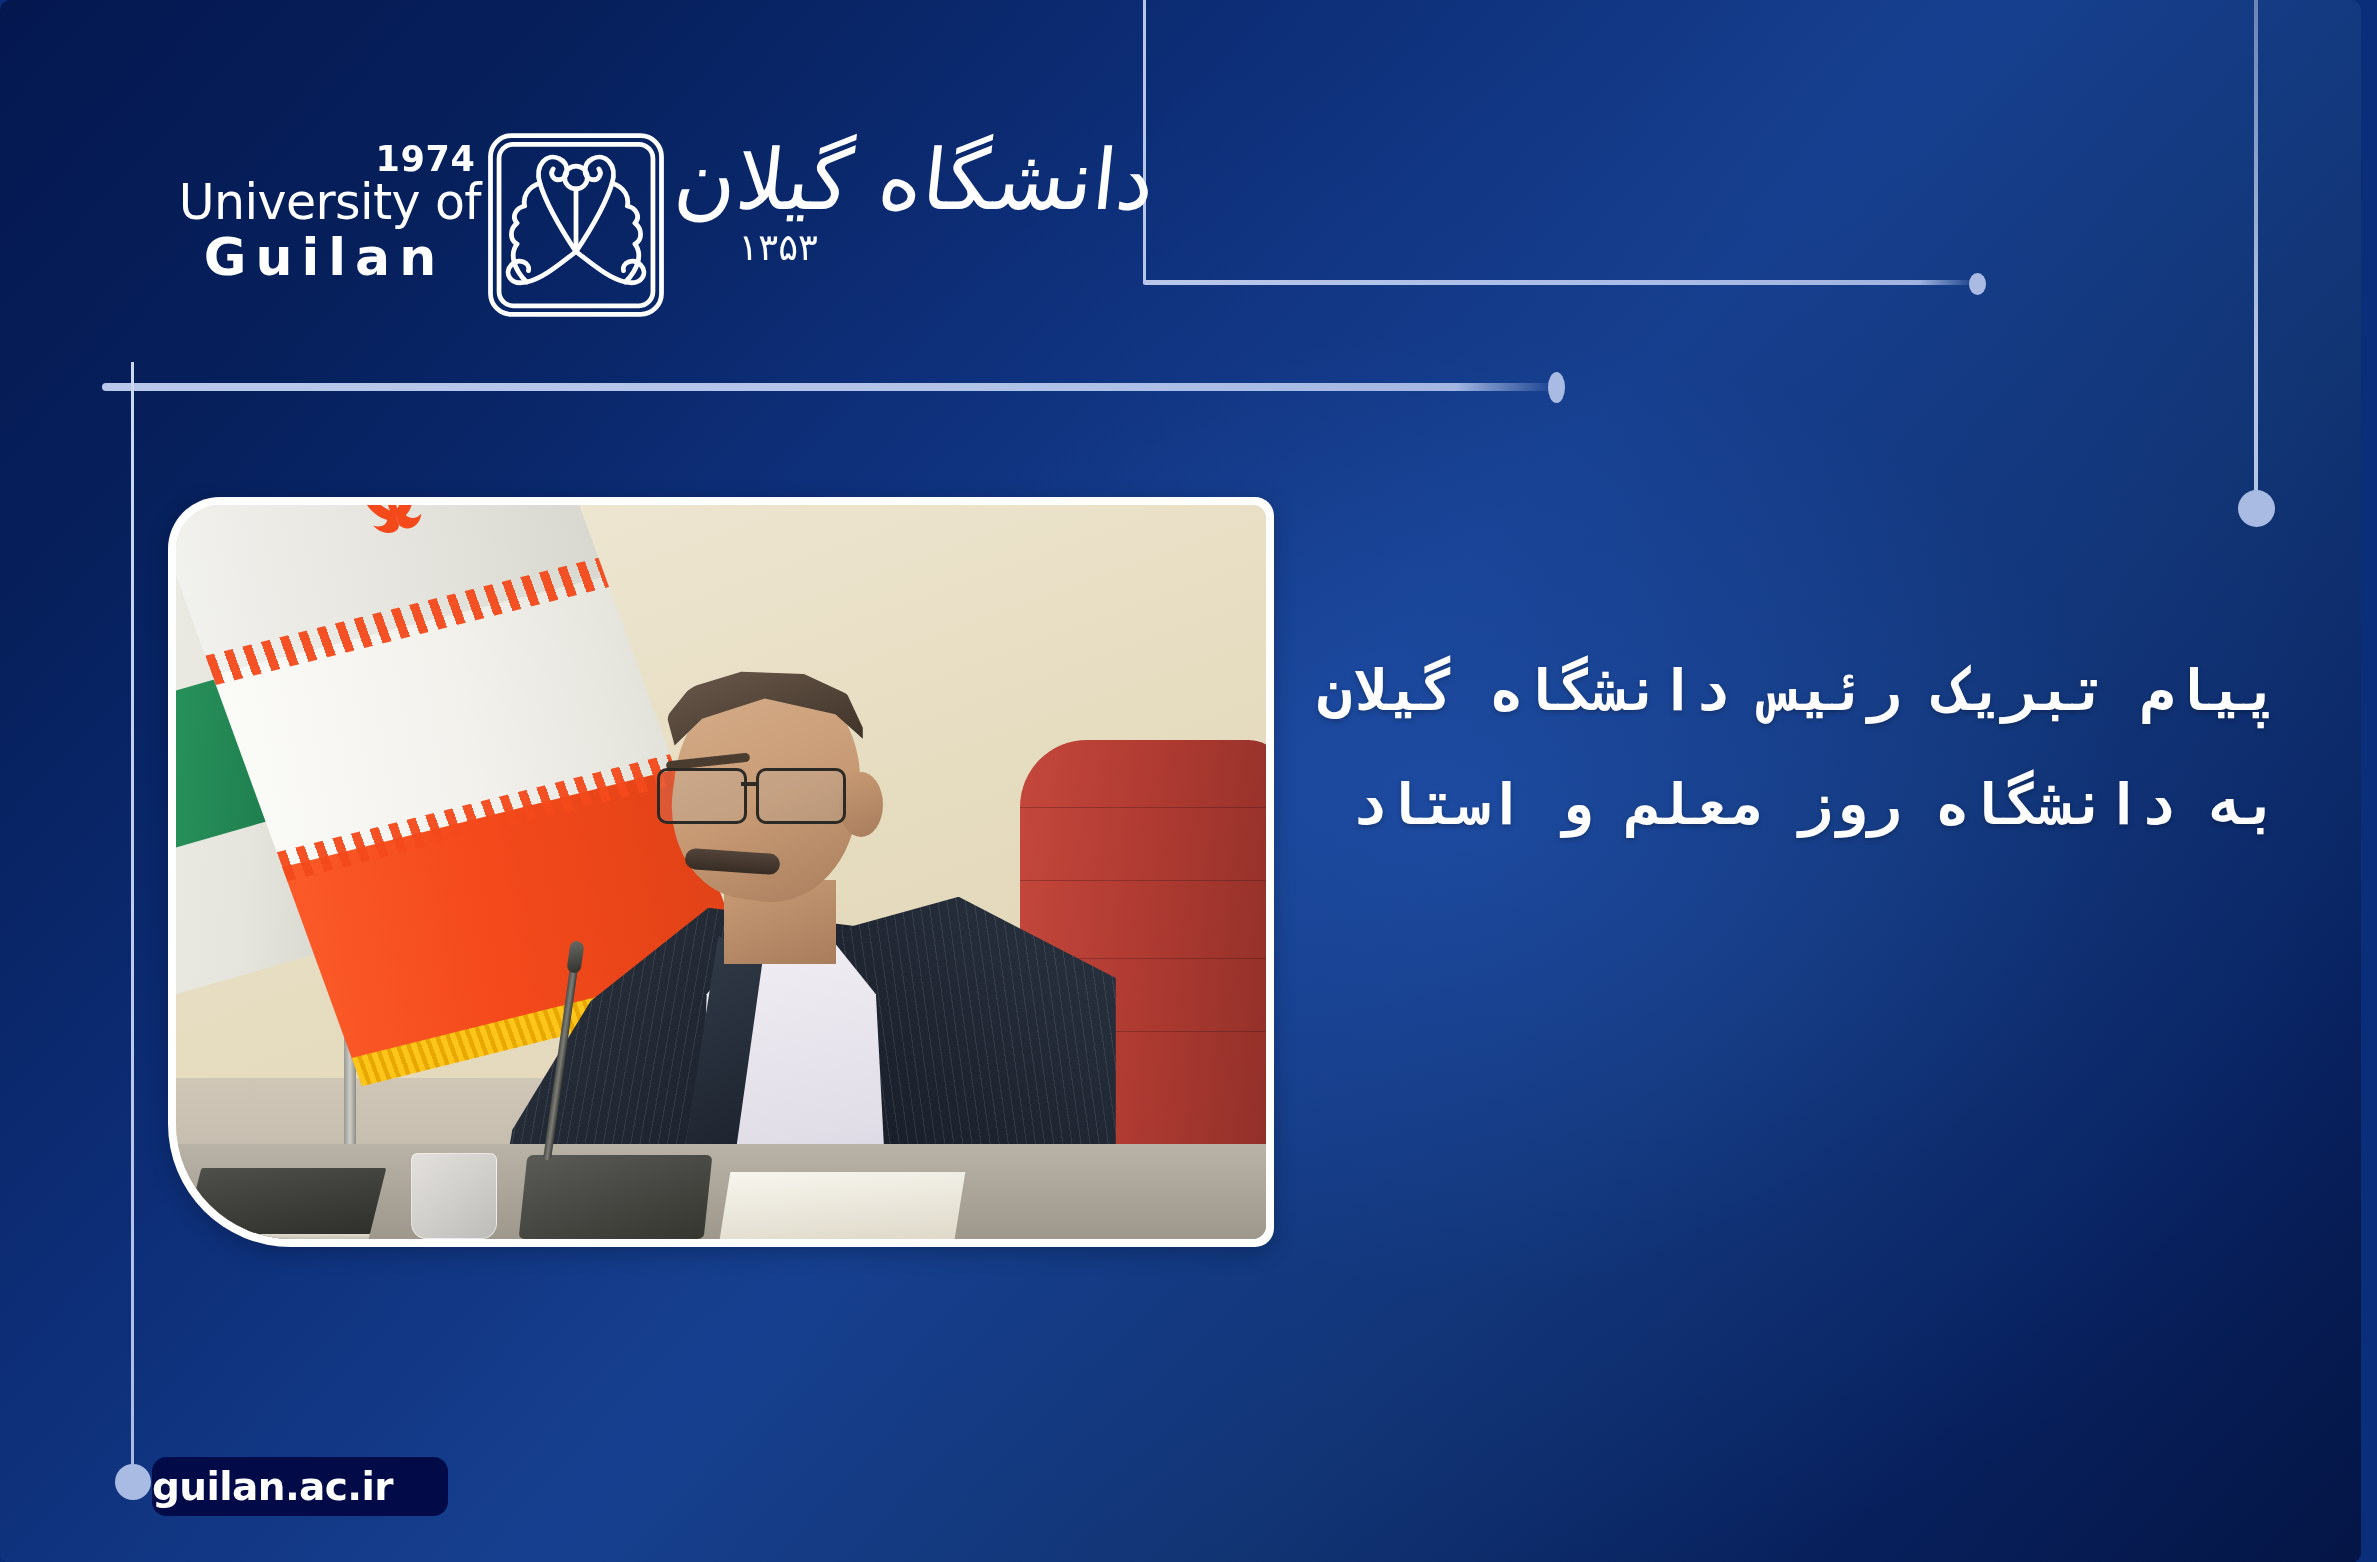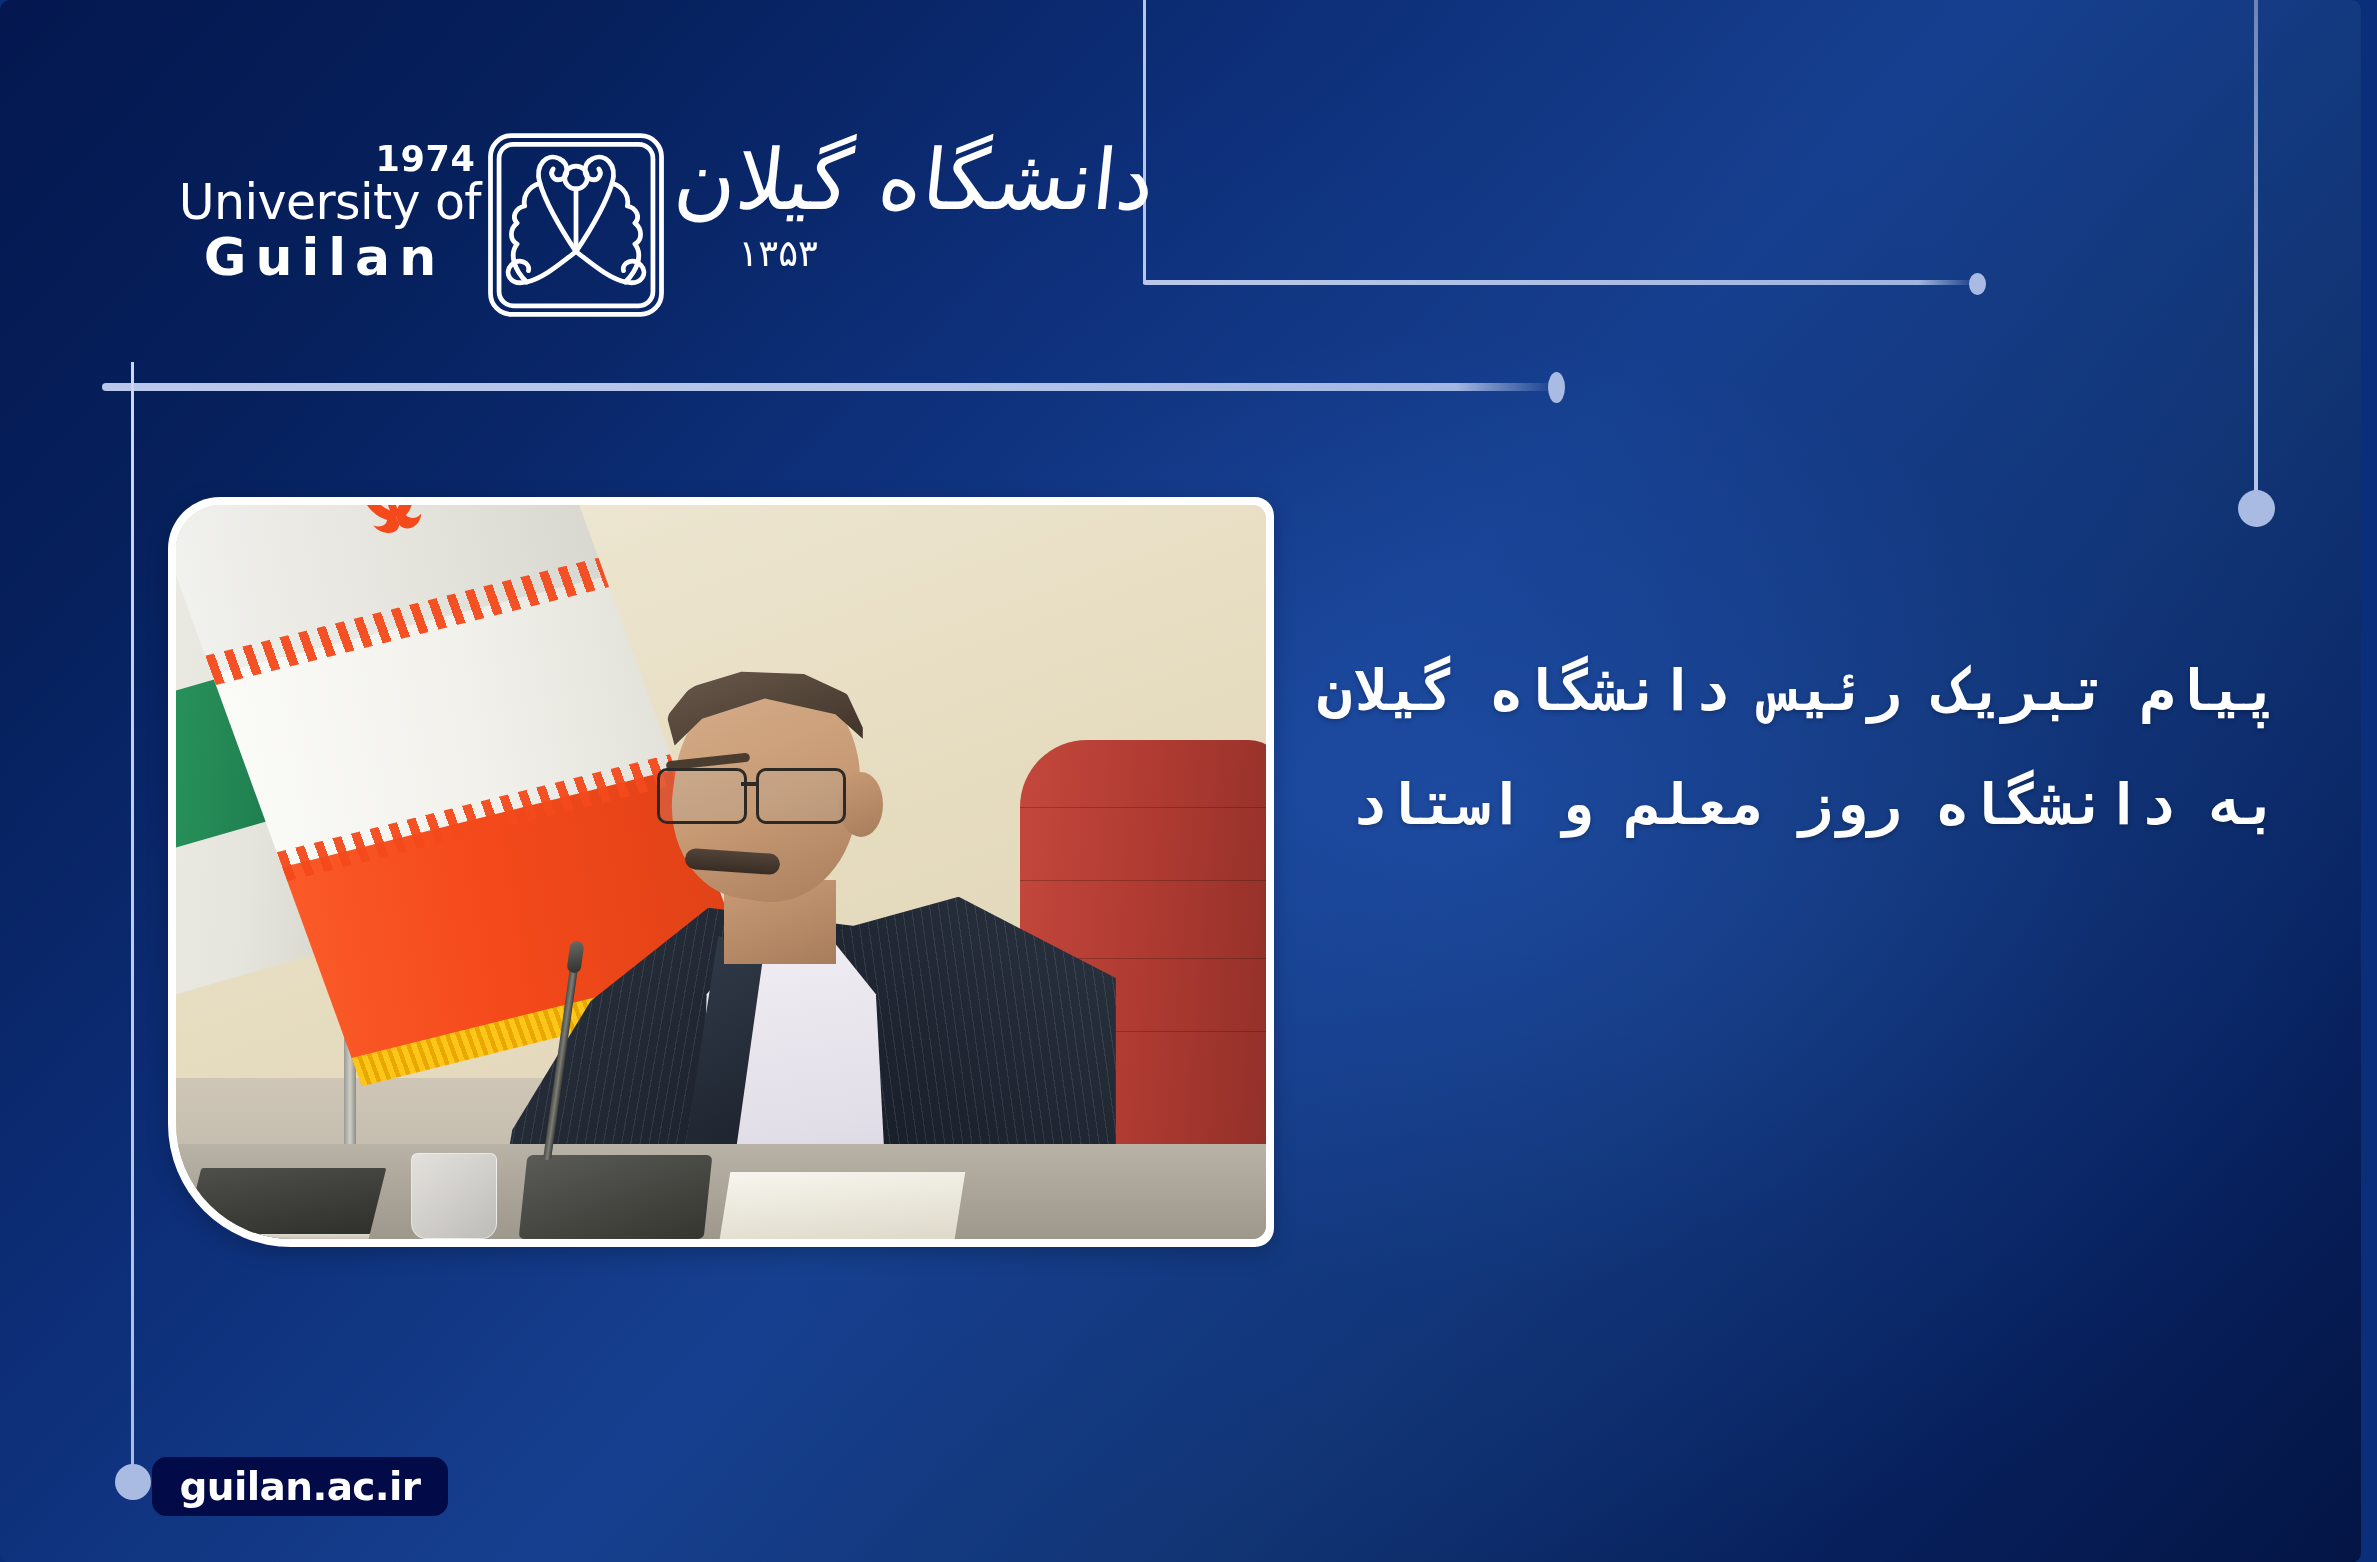--- a/index.html
+++ b/index.html
@@ -46,21 +46,21 @@
   #logo{position:absolute;left:168px;top:118px;width:985px;height:230px;}
   #logo-en{position:absolute;left:0;top:23.5px;width:313px;text-align:right;color:#fff;}
   #logo-year-en{font-size:35px;font-weight:bold;line-height:1;letter-spacing:0.6px;margin-right:5.6px;}
   #logo-uni{font-size:49px;font-weight:500;line-height:1.06;letter-spacing:-0.6px;}
   #logo-guilan{font-size:52px;font-weight:bold;letter-spacing:9px;line-height:1.12;text-align:center;}
   #logo-mark{position:absolute;left:313px;top:12.3px;width:190px;height:190px;}
   #logo-fa{position:absolute;left:493px;top:5.6px;width:493px;height:218px;color:#fff;direction:rtl;}
   #logo-fa-name{position:absolute;right:0;top:14.6px;font-size:84px;line-height:1;
                 font-family:"DejaVu Sans","Liberation Sans",sans-serif;font-weight:500;white-space:nowrap;
                 transform:skewX(-6deg);}
-  #logo-year-fa{position:absolute;right:336px;top:108px;font-size:37px;font-weight:500;letter-spacing:1.7px;}
+  #logo-year-fa{position:absolute;right:336px;top:102px;font-size:37px;font-weight:500;letter-spacing:1.7px;}
 
   
   #photo-frame{
     position:absolute;left:168px;top:497px;width:1106px;height:750px;
     background:#ffffff;
     border-radius:52px 19px 19px 123px;
     padding:7.8px;box-sizing:border-box;
     box-shadow:0 5.6px 21px rgba(0,0,0,.22);
   }
   #photo{position:relative;width:100%;height:100%;overflow:hidden;
@@ -163,21 +163,21 @@
     text-align:right;direction:rtl;color:#ffffff;
     font-family:Liberation Mono, monospace;
     font-weight:bold;font-size:57px;line-height:2.0;
     text-shadow:0 1.7px 5.6px rgba(0,0,0,.25);
   }
   #headline .l2{display:block;}
   
   #url-badge{
     position:absolute;left:152px;top:1457px;width:296px;height:59px;
     background:#020a48;border-radius:14.6px;
-    display:flex;align-items:center;justify-content:center;
+    display:flex;align-items:center;justify-content:flex-start;
   }
   #url-text{color:#ffffff;font-size:39px;font-weight:bold;letter-spacing:-0.6px;
             font-family:"DejaVu Sans","Liberation Sans",sans-serif;}
 </style>
 </head>
 <body>
 
 <div id="poster">
 
   <div class="deco" id="tr-vline"></div>

